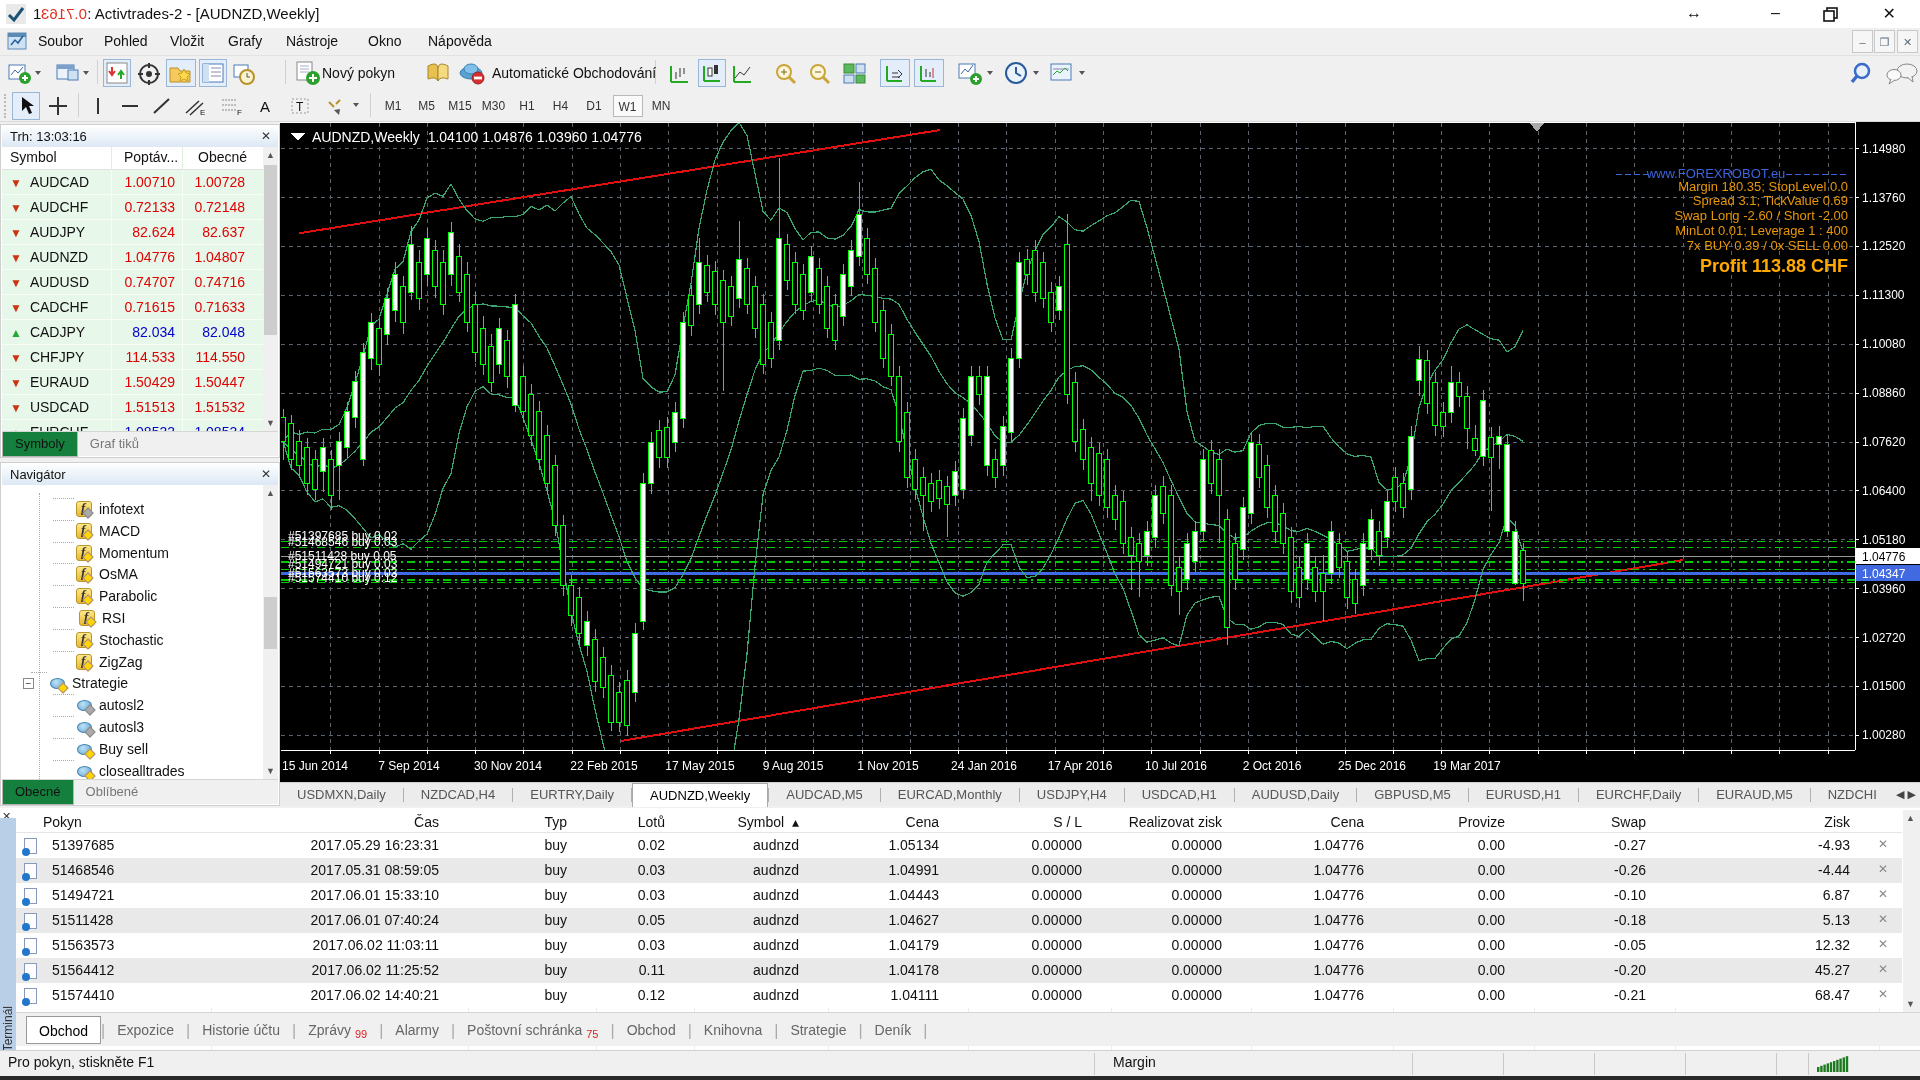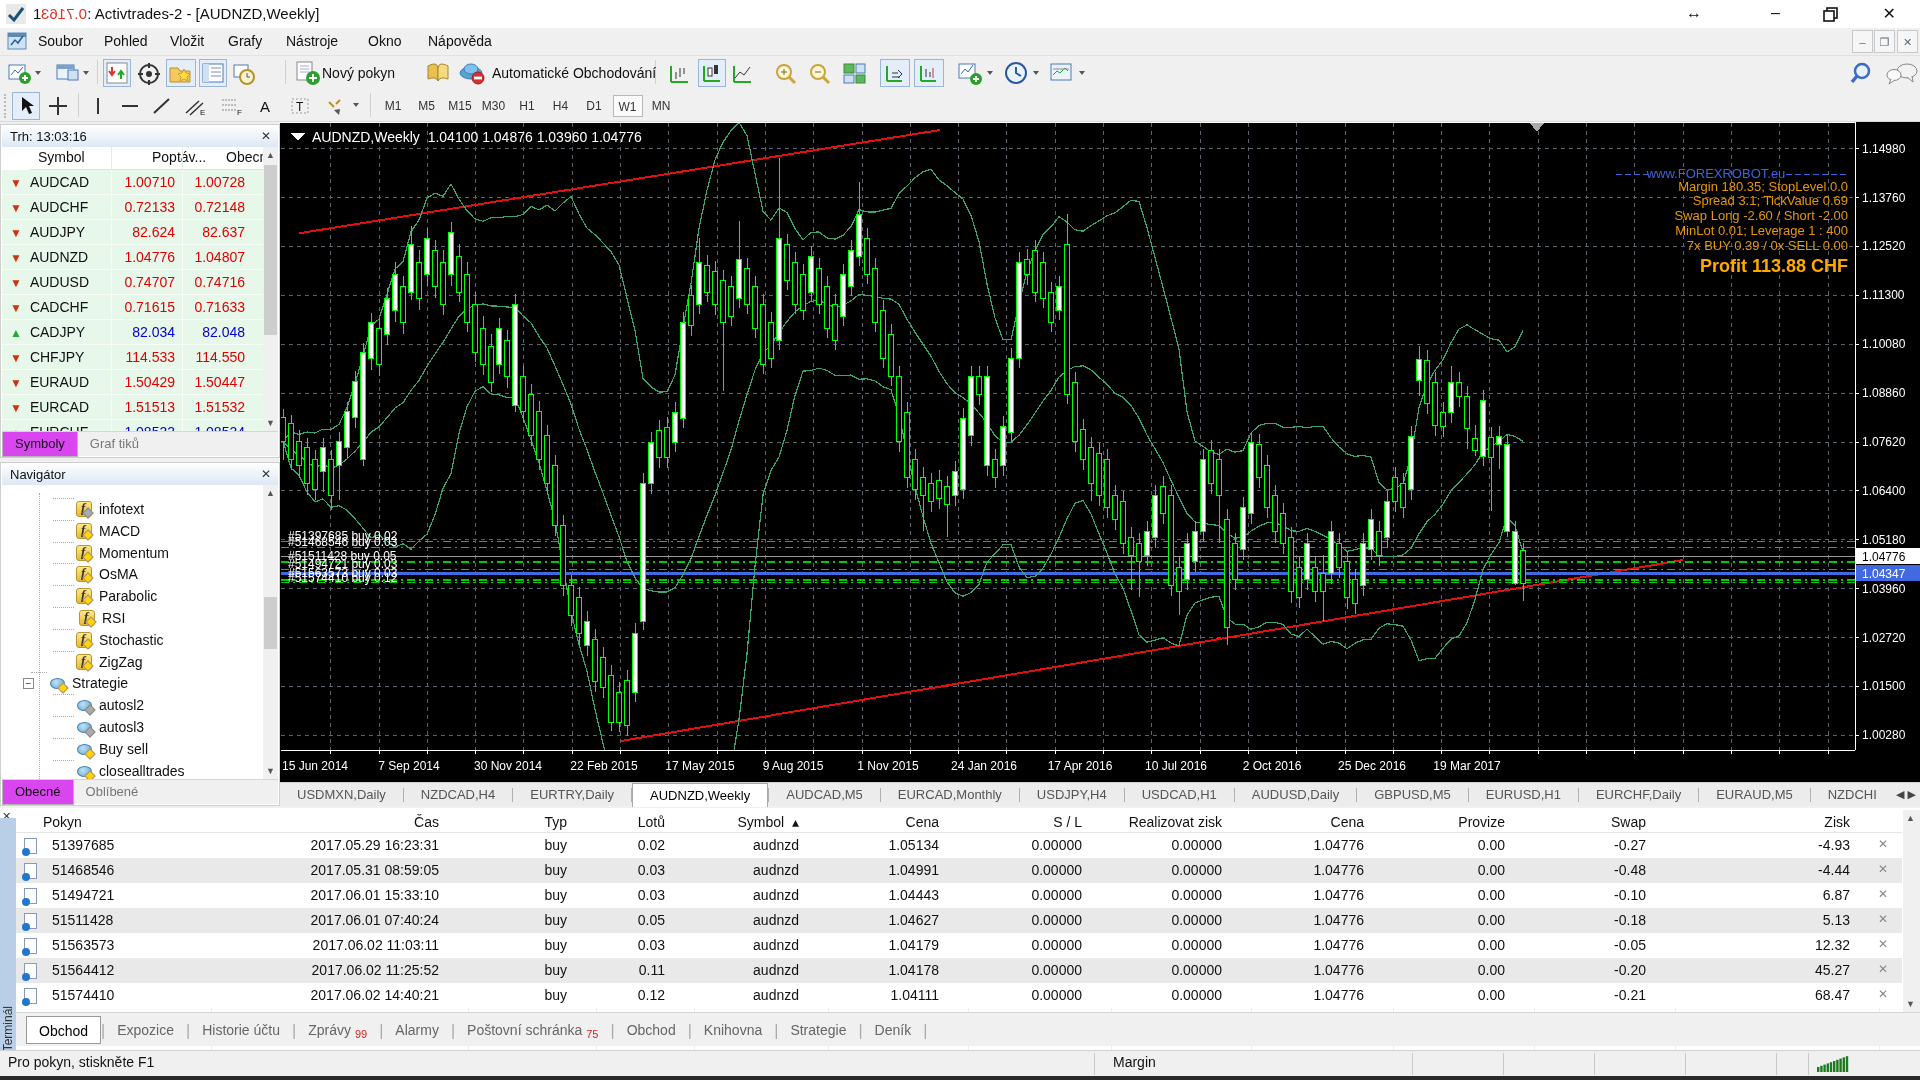--- a/index.html
+++ b/index.html
@@ -18,34 +18,34 @@
 #tb1 { position:absolute; left:0; top:56px; width:1920px; height:34px; background:#f0f0f0; }
 #tb2 { position:absolute; left:0; top:90px; width:1920px; height:32px; background:#f0f0f0; border-bottom:1px solid #d9d9d9; }
 .tsep2 { position:absolute; top:4px; width:1px; height:24px; background:#d0d0d0; }
 .tbtxt { position:absolute; top:9px; font-size:14px; color:#111; }
 .tf { position:absolute; top:5px; width:30px; height:22px; font-size:12px; color:#333; text-align:center; line-height:22px; }
 .tf.active { background:#fafafa; border:1px solid #b8b8b8; }
 
 #mw { position:absolute; left:0; top:124px; width:280px; height:334px; background:#ffffff; border:1px solid #cfcfcf; overflow:hidden; }
 .ptitle { position:absolute; left:1px; top:1px; right:1px; height:21px; background:linear-gradient(#fdfeff,#dce8f4); font-size:13px; color:#111; padding:3px 0 0 8px; }
 .pclose { position:absolute; right:7px; top:3px; color:#333; font-size:12px; }
-#mwhead { position:absolute; left:1px; top:22px; right:16px; height:23px; background:#ffffff; border-bottom:1px solid #e0e0e0; font-size:14px; color:#111;margin-left:28px; }
+#mwhead { position:absolute; left:1px; top:22px; right:16px; height:23px; background:#ffffff; border-bottom:1px solid #e0e0e0; font-size:14px; color:#111; }
 .mwrow { position:absolute; left:1px; width:262px; height:25px; background:linear-gradient(90deg,#e7f7e9 109px,#f8fdf8 109px,#f8fdf8 110px,#e7f7e9 110px,#e7f7e9 180px,#f8fdf8 180px,#f8fdf8 181px,#e7f7e9 181px); border-bottom:1px solid #f8fdf8; }
 .mwc0 { position:absolute; left:8px; top:4px; font-size:14px; color:#111; }
 .mwc1 { position:absolute; right:89px; top:4px; font-size:14px;text-align:right; }
 .mwc2 { position:absolute; right:19px; top:4px; font-size:14px; }
 .sym { margin-left:8px; }
 .arr-d { color:#cc3311; font-size:12px; }
 .arr-u { color:#22aa33; font-size:12px; }
 .vsb { position:absolute; right:1px; top:22px; width:15px; bottom:26px; background:#f0f0f0; }
 .vsb .up,.vsb .dn { position:absolute; left:0; width:15px; height:16px; color:#555; font-size:9px; text-align:center; line-height:16px; }
 .vsb .up { top:0 } .vsb .dn { bottom:0 }
 .ptabs { position:absolute; left:1px; right:1px; bottom:1px; height:25px; background:#f0f0f0; border-top:1px solid #d5d5d5; }
 .ptab { float:left; height:25px; padding:4px 12px 0; font-size:13px; color:#777; }
-.ptab.active { background:#d946ef; color:#111; border:1px solid #b5b5b5; border-top:none; }
+.ptab.active { background:#15803d; color:#111; border:1px solid #b5b5b5; border-top:none; }
 #nav { position:absolute; left:0; top:462px; width:280px; height:344px; background:#ffffff; border:1px solid #cfcfcf; overflow:hidden; }
 .navrow { position:absolute; height:21px; font-size:14px; color:#111;margin-top:12px; }
 .navtxt { margin-left:7px; vertical-align:3px; }
 .expander { position:absolute; left:-26px; top:3px; width:11px; height:11px; border:1px solid #888; font-size:10px; line-height:9px; text-align:center; color:#333; background:#fff; }
 .nico { display:inline-block; width:16px; height:16px; border-radius:3px; position:relative; }
 .nico-fy,.nico-fg { background:linear-gradient(#ffe98a,#e8b830); border:1px solid #b8962a; }
 .nico-fy::before,.nico-fg::before { content:"f"; font-style:italic; font-weight:bold; font-family:"Liberation Serif",serif; color:#333; position:absolute; left:4px; top:-2px; font-size:13px; }
 .nico-fy::after { content:""; position:absolute; right:-1px; bottom:-1px; width:6px; height:6px; background:#ffd700; border:1px solid #a88; transform:rotate(45deg); }
 .nico-fg::after { content:""; position:absolute; right:-1px; bottom:-1px; width:6px; height:6px; background:#aaa; border:1px solid #888; transform:rotate(45deg); }
 .nico-sp,.nico-sy,.nico-sg { background:transparent; }
@@ -363,21 +363,21 @@
         <div class="mwc0"><span class="arr-d">▼</span><span class="sym">CHFJPY</span></div>
         <div class="mwc1" style="color:#e00000">114.533</div>
         <div class="mwc2" style="color:#e00000">114.550</div>
       </div>
       <div class="mwrow" style="top:245px">
         <div class="mwc0"><span class="arr-d">▼</span><span class="sym">EURAUD</span></div>
         <div class="mwc1" style="color:#e00000">1.50429</div>
         <div class="mwc2" style="color:#e00000">1.50447</div>
       </div>
       <div class="mwrow" style="top:270px">
-        <div class="mwc0"><span class="arr-d">▼</span><span class="sym">EURCAD</span></div>
+        <div class="mwc0"><span class="arr-d">▼</span><span class="sym">USDCAD</span></div>
         <div class="mwc1" style="color:#e00000">1.51513</div>
         <div class="mwc2" style="color:#e00000">1.51532</div>
       </div>
       <div class="mwrow" style="top:295px">
         <div class="mwc0"><span class="arr-u">▲</span><span class="sym">EURCHF</span></div>
         <div class="mwc1" style="color:#0000cc">1.08533</div>
         <div class="mwc2" style="color:#0000cc">1.08534</div>
       </div>
   <div class="vsb" style="bottom:26px">
         <div class="up">▲</div>
@@ -990,21 +990,21 @@
         <span style="position:absolute;left:36px">51468546</span>
         <span class="tr" style="right:1463px">2017.05.31 08:59:05</span>
         <span class="tr" style="right:1335px">buy</span>
         <span class="tr" style="right:1237px">0.03</span>
         <span class="tr" style="right:1103px">audnzd</span>
         <span class="tr" style="right:963px">1.04991</span>
         <span class="tr" style="right:820px">0.00000</span>
         <span class="tr" style="right:680px">0.00000</span>
         <span class="tr" style="right:538px">1.04776</span>
         <span class="tr" style="right:397px">0.00</span>
-        <span class="tr" style="right:256px">-0.48</span>
+        <span class="tr" style="right:256px">-0.26</span>
         <span class="tr" style="right:52px">-4.44</span>
         <span class="tx">✕</span>
       </div>
       <div class="trow" style="top:75px;background:#ffffff">
         <span class="tico"></span>
         <span style="position:absolute;left:36px">51494721</span>
         <span class="tr" style="right:1463px">2017.06.01 15:33:10</span>
         <span class="tr" style="right:1335px">buy</span>
         <span class="tr" style="right:1237px">0.03</span>
         <span class="tr" style="right:1103px">audnzd</span>

